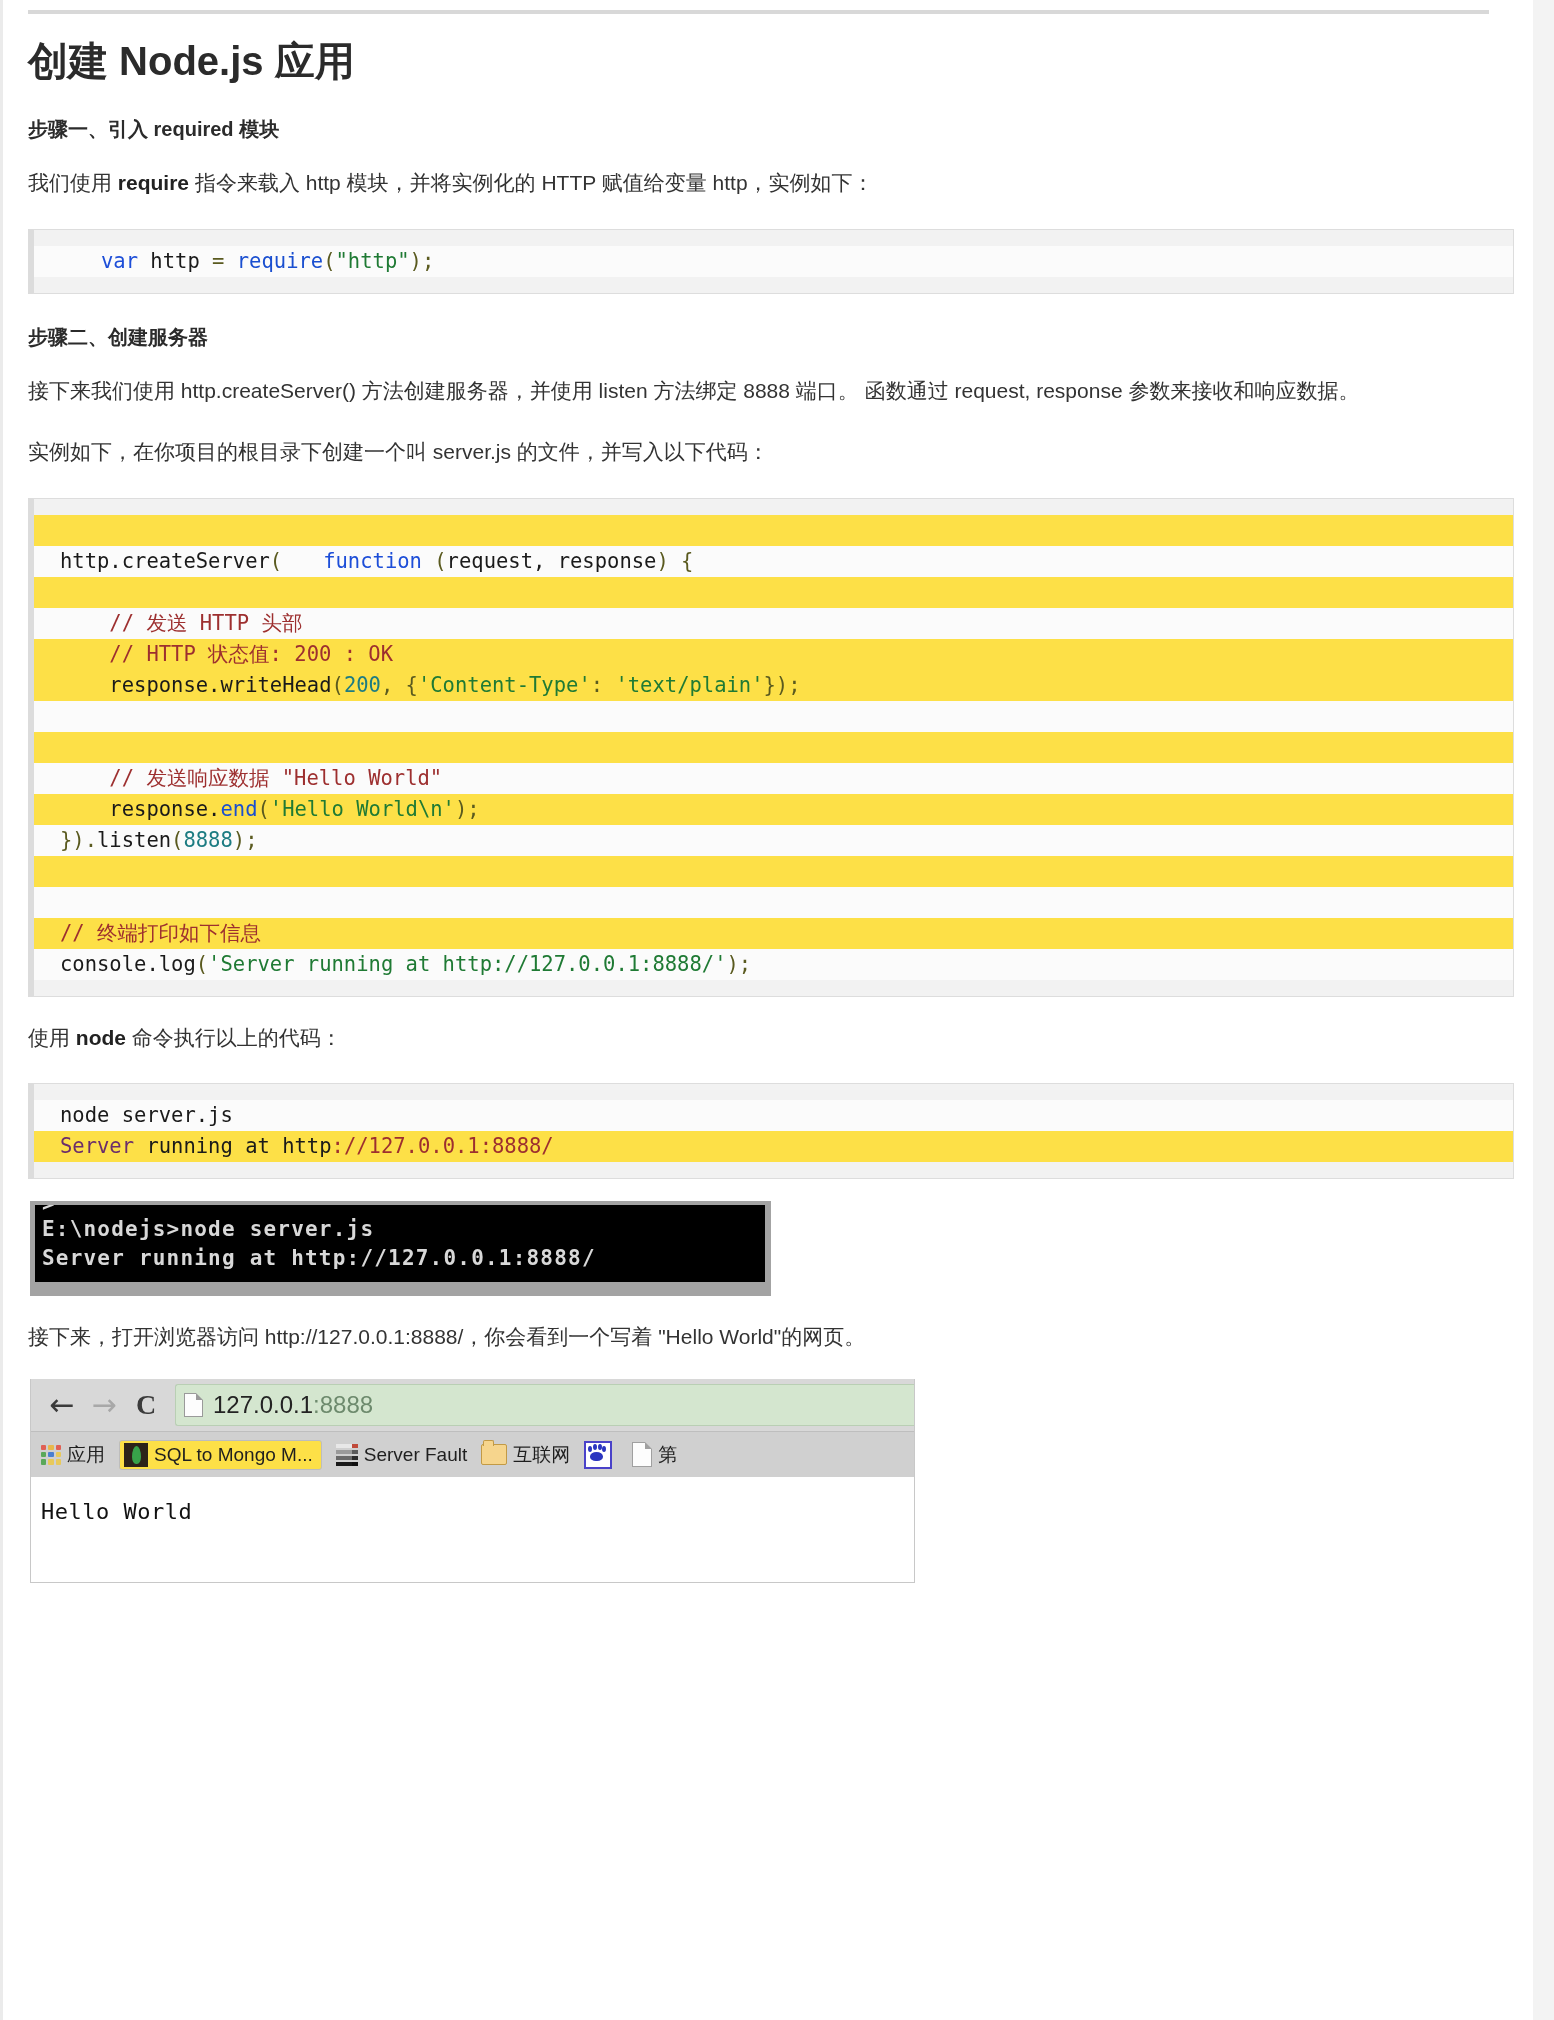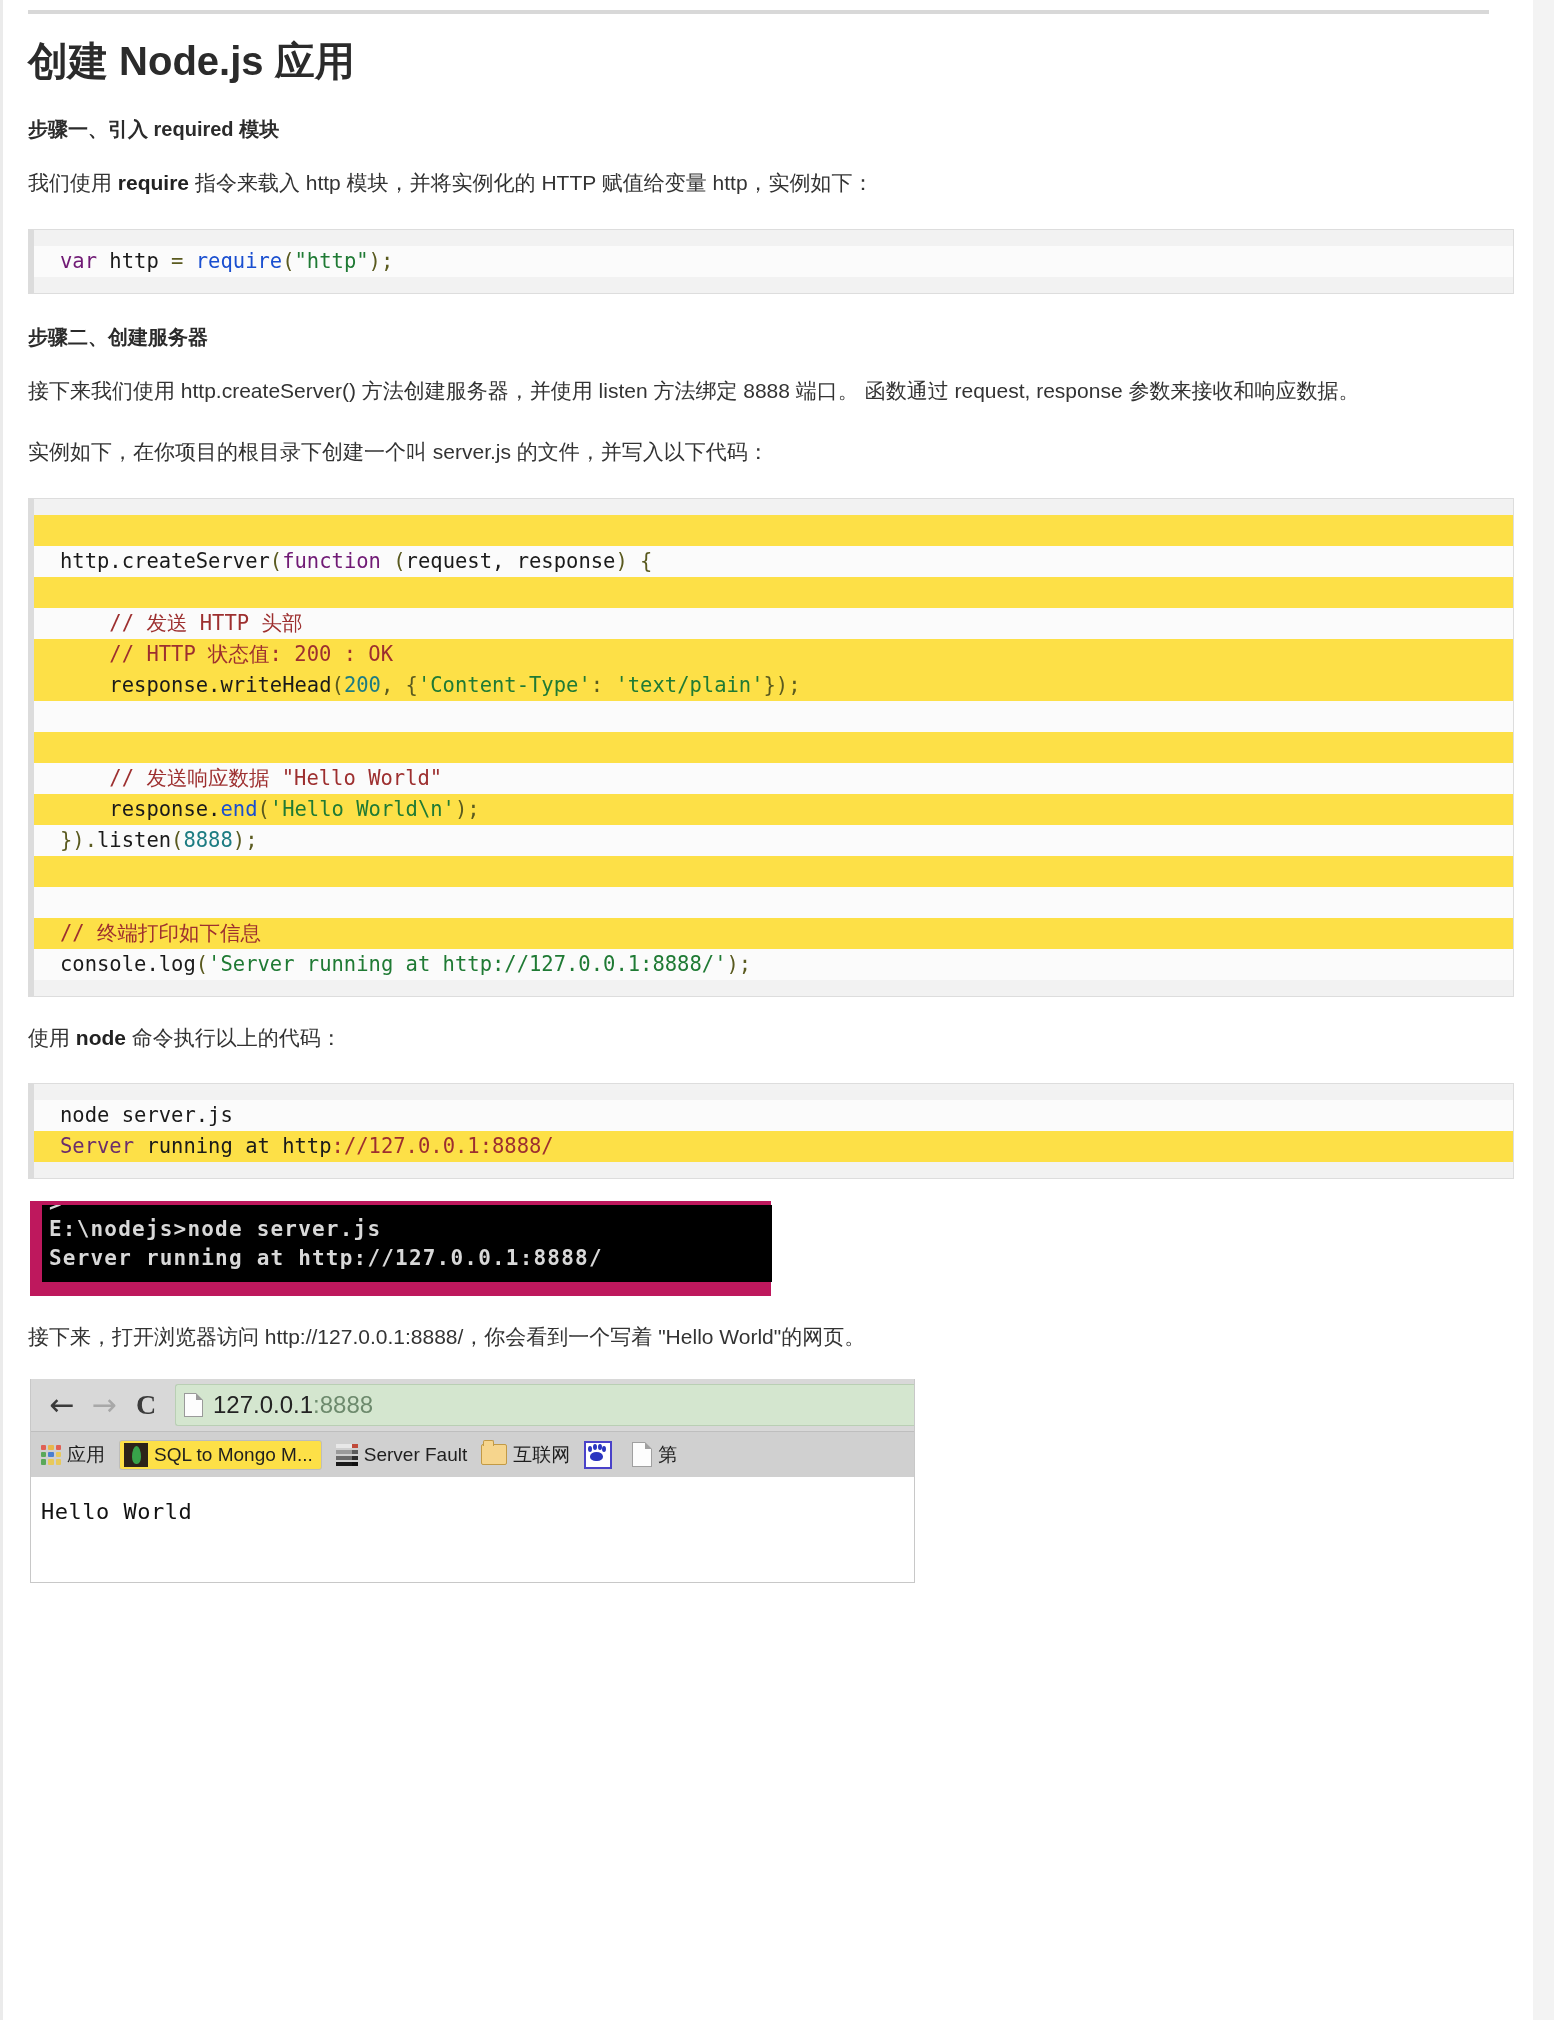--- a/index.html
+++ b/index.html
@@ -84,36 +84,36 @@
   .codeblock .pad-bot { height: 16px; background: #f2f2f2; }
   .cline {
     padding: 0 0 0 26px;
     white-space: pre;
     height: 31px;
   }
   .cline.odd  { background: #fde047; }
   .cline.even { background: #fbfbfb; }
 
   
-  .t-kw    { color: #701a75; }
+  .t-kw    { color: #1d4ed8; margin-left: 41px; }
   .t-fn    { color: #1a4fd0; }
   .t-str   { color: #1f7a34; }
   .t-num   { color: #1d7c82; }
   .t-cmt   { color: #9d2f2f; }
   .t-plain { color: #1a1a1a; }
   .t-punc  { color: #5a5a1f; }
   .t-name  { color: #6b2d6b; }
   .t-url   { color: #9d2f2f; }
 
   
   .term-shot {
     margin: 22px 0 0 2px;
     width: 741px;
-    background: #be185d;
-    padding: 4px 0 14px 12px;
+    background: #a3a3a3;
+    padding: 4px 0 14px 5px;
     box-sizing: border-box;
     position: relative;
   }
   .term-shot .scr {
     background: #000000;
     width: 730px;
     height: 77px;
     position: relative;
     overflow: hidden;
     box-shadow: inset 0 0 0 1px #000;

